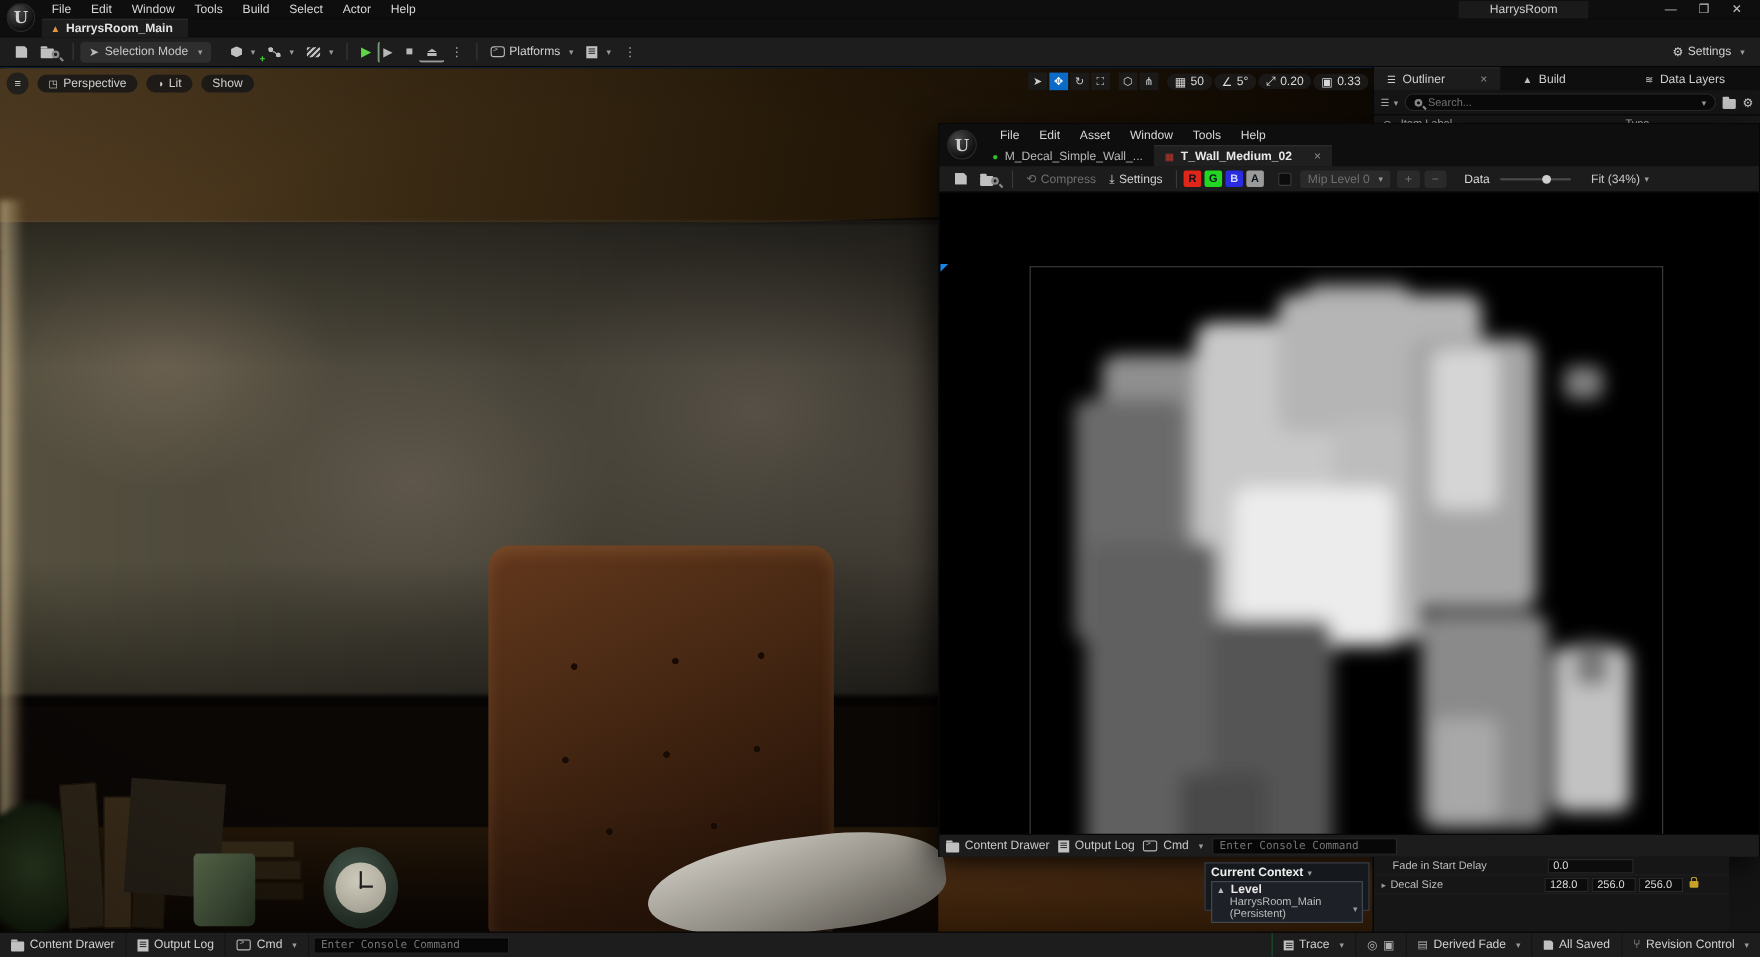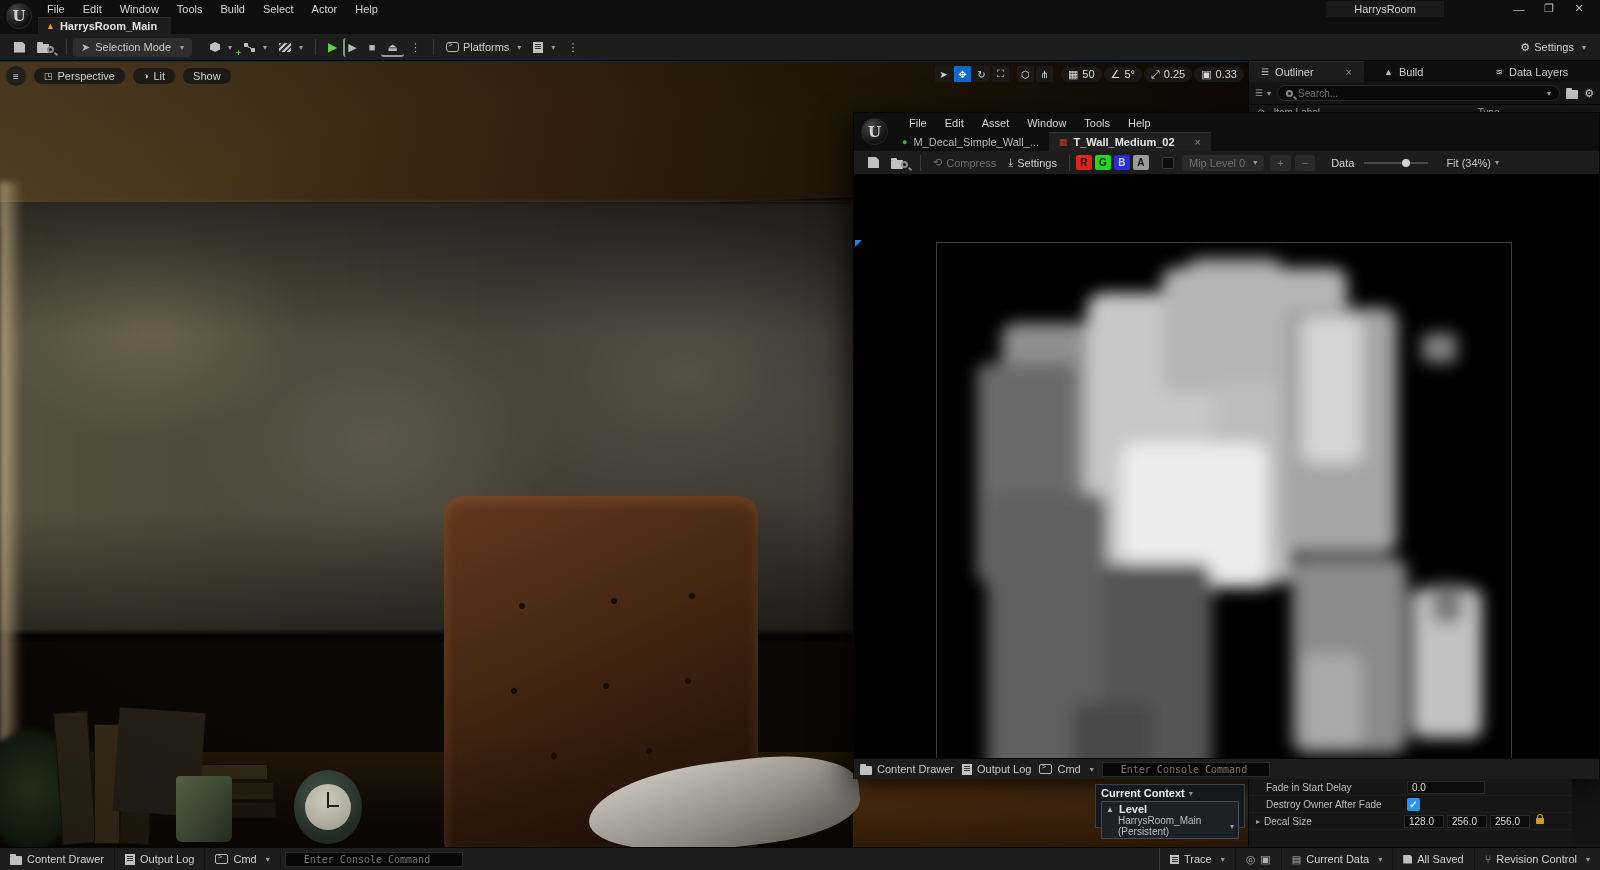--- a/index.html
+++ b/index.html
@@ -105,21 +105,21 @@
   .te-tabs{position:absolute;left:38px;top:19px;display:flex;height:19px}
   .te-tab{padding:0 10px;display:flex;align-items:center;gap:6px;color:#b8b8b8}
   .te-tab.active{background:#1f1f1f;color:#e8e8e8;border-top:1px solid #2e2e2e}
   .te-toolbar{height:24px;background:#1c1c1c;display:flex;align-items:center;padding:0 8px;border-bottom:1px solid #060606}
   .chan{width:16px;height:15px;display:flex;align-items:center;justify-content:center;font-weight:bold;font-size:10px;color:#08131f;border-radius:2px;margin-right:3px}
   .graybtn{background:#2a2a2a;border-radius:3px;color:#6f6f6f;padding:2px 7px;display:flex;align-items:center;gap:4px}
   .te-canvas{position:relative;height:583px;background:#000;overflow:hidden}
   .canvas-border{position:absolute;left:82px;top:67px;width:576px;height:572px;border:1px solid #3f3f3f}
   .blue-corner{position:absolute;left:1px;top:65px;width:0;height:0;border-top:7px solid #1585e8;border-right:7px solid transparent}
   .te-status{height:21px;background:#1c1c1c;display:flex;align-items:center;padding:0 6px;gap:8px;border-top:1px solid #060606}
-  .console-in{background:#070707;border:1px solid #2a2a2a;color:#4e4e4e;font-family:"DejaVu Sans Mono",monospace;font-size:10px;height:15px;padding:0 18px}
+  .console-in{background:#070707;border:1px solid #2a2a2a;color:#4e4e4e;font-family:"DejaVu Sans Mono",monospace;font-size:10px;height:15px;padding:0 6px}
   .slider{width:64px;height:2px;background:#4a4a4a;position:relative}
   .slider:after{content:"";position:absolute;left:38px;top:-3px;width:8px;height:8px;border-radius:50%;background:#cfcfcf}
 
   
   .ctxpanel{left:1095px;top:784px;width:150px;height:44px;background:#15181d;border:1px solid #3a4049;z-index:12;padding:2px 5px}
   .ctx-inner{background:#1d2127;border:1px solid #454b55;margin-top:2px;padding:1px 4px}
 
   
   .details{left:1248px;top:779px;width:324px;height:68px;background:#161616;z-index:11;border-left:1px solid #060606}
   .drow{height:17px;display:flex;align-items:center;color:#bdbdbd;font-size:10px;border-bottom:1px solid #1e1e1e}
@@ -285,21 +285,21 @@
     <div class="vp-snap">
       <span>▦</span>
       <span>50</span>
     </div>
     <div class="vp-snap">
       <span>∠</span>
       <span>5°</span>
     </div>
     <div class="vp-snap">
       <span>⤢</span>
-      <span>0.25</span>
+      <span>0.20</span>
     </div>
     <div class="vp-snap">
       <span>▣</span>
       <span>0.33</span>
     </div>
   </div>
 </div>
 
 <div class="abs rpanel">
   <div class="rtabs">
@@ -467,26 +467,20 @@
     </div>
   </div>
 </div>
 
 <div class="abs details">
   <div class="drow">
     <span style="margin-left:17px">Fade in Start Delay</span>
     <div class="dval" style="position:absolute;left:158px;width:78px">0.0</div>
   </div>
   <div class="drow">
-    <span style="margin-left:17px">Destroy Owner After Fade</span>
-    <div class="dcheck" style="position:absolute;left:158px">
-        <span>✓</span>
-      </div>
-  </div>
-  <div class="drow">
     <span style="margin-left:7px;font-size:8px;color:#9a9a9a">▸</span>
     <span style="margin-left:4px">Decal Size</span>
     <div class="dval" style="position:absolute;left:155px;width:40px">128.0</div>
     <div class="dval" style="position:absolute;left:198px;width:40px">256.0</div>
     <div class="dval" style="position:absolute;left:241px;width:40px">256.0</div>
     <span class="i-lock" style="position:absolute;left:287px"></span>
   </div>
 </div>
 
 <div class="abs statusbar">
@@ -509,21 +503,21 @@
       <span class="i-doc" style="width:9px;height:9px"></span>
       <span>Trace</span>
       <span class="chev">▾</span>
     </div>
     <div class="sb-btn">
       <span style="color:#b0b0b0">◎</span>
       <span style="color:#b0b0b0">▣</span>
     </div>
     <div class="sb-btn">
       <span style="color:#b0b0b0;font-size:10px">▤</span>
-      <span>Current Data</span>
+      <span>Derived Fade</span>
       <span class="chev">▾</span>
     </div>
     <div class="sb-btn">
       <span class="i-save" style="width:9px;height:9px"></span>
       <span>All Saved</span>
     </div>
     <div class="sb-btn" style="border-right:none">
       <span style="color:#b0b0b0">⑂</span>
       <span>Revision Control</span>
       <span class="chev">▾</span>

